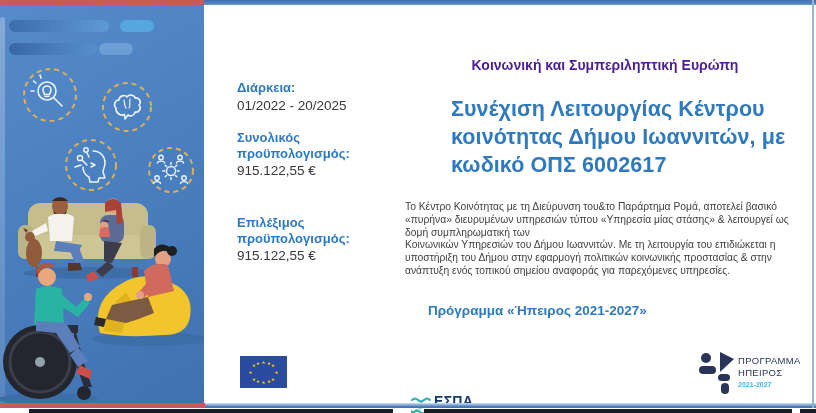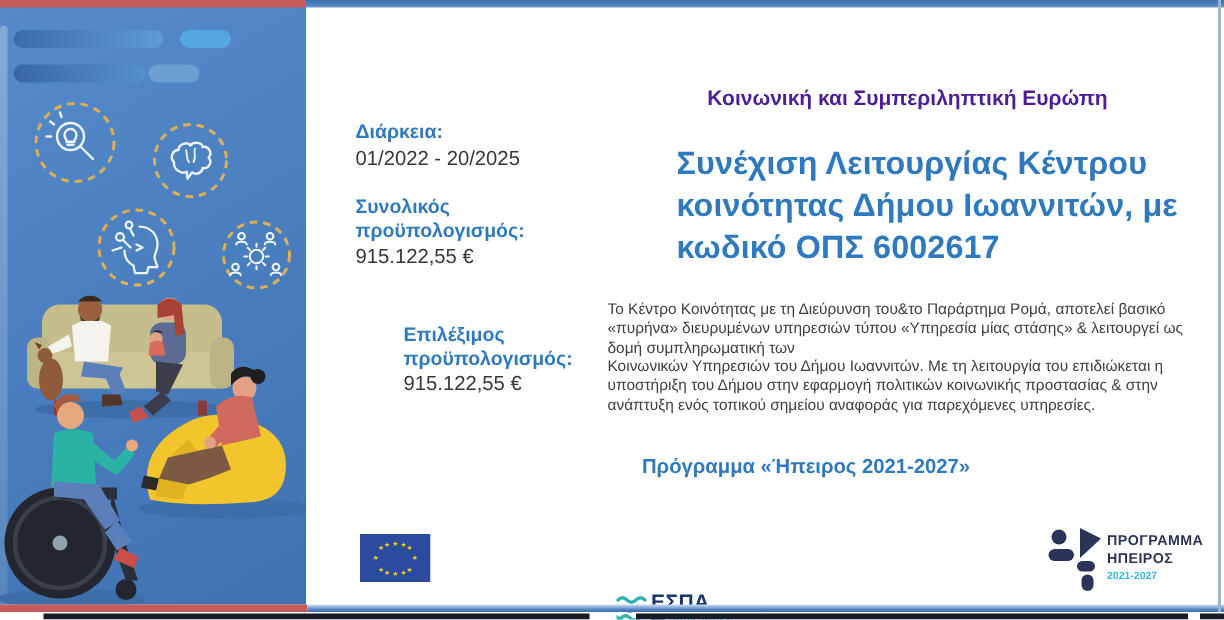--- a/index.html
+++ b/index.html
@@ -40,21 +40,21 @@
   .dashed-icon { position: absolute; }
 
   .scene { position: absolute; left: 0; top: 188px; width: 204px; height: 215px; }
 
   
   .meta-block { position: absolute; left: 237px; width: 152px; }
   .meta-label { color: #2f79be; font-size: 13px; font-weight: 700; line-height: 1.2; }
   .meta-value { color: #383838; font-size: 13.5px; font-weight: 500; line-height: 1.2; margin-top: 2px; }
   .mb-duration { top: 57px; margin-top: 23px; }
   .mb-total    { top: 130px; }
-  .mb-eligible { top: 215px; margin-left: 32px; }
+  .mb-eligible { top: 215px; }
 
   
   .kicker  { position: absolute; left: 405px; top: 57px; width: 400px;
              color: #4c1d95; font-size: 14px; font-weight: 700; text-align: center; }
   .title   { position: absolute; left: 405px; top: 96px; width: 352px;
              color: #2f79be; font-size: 21.5px; font-weight: 700; line-height: 1.3; letter-spacing: 0.1px; margin-left: 46px; }
   .body-text { position: absolute; left: 405px; top: 201px; width: 400px;
                color: #3f3f3f; font-size: 10.3px; line-height: 1.24; white-space: pre-line; }
   .program { position: absolute; left: 405px; top: 303px; width: 400px;
              color: #2f79be; font-size: 13.5px; font-weight: 700; padding-left: 23px; }
@@ -73,21 +73,21 @@
   .espa-banner { position: absolute; left: 2px; top: 28px; width: 76px; height: 11px; background: #1f4e8c;
                  transform: skewX(-14deg); display: flex; align-items: center; justify-content: center; }
   .espa-banner span { color: #ffffff; font-size: 4.5px; transform: skewX(14deg); white-space: nowrap; }
 
   .beneficiary { position: absolute; left: 593px; top: 340px; width: 210px;
                  color: #3a4258; font-size: 11px; font-weight: 600; }
 
   .epirus { position: absolute; left: 698px; top: 352px; width: 100px; height: 44px; }
   .epirus-icon { position: absolute; left: 0; top: 0; }
   .epirus-text { position: absolute; left: 40px; top: 3px; }
-  .epirus-l1, .epirus-l2 { color: #2a3458; font-size: 9.5px; font-weight: 700; letter-spacing: 0.3px; line-height: 1.25; }
+  .epirus-l1, .epirus-l2 { color: #2a3458; font-size: 9.5px; font-weight: 400; letter-spacing: 0.3px; line-height: 1.25; }
   .epirus-period { color: #3ab6e8; font-size: 7px; font-weight: 700; margin-top: 2px; }
 </style>
 </head>
 <body>
 
 <div class="card">
 
   <div class="bar-top-red"></div>
   <div class="bar-top-blue"></div>
 

